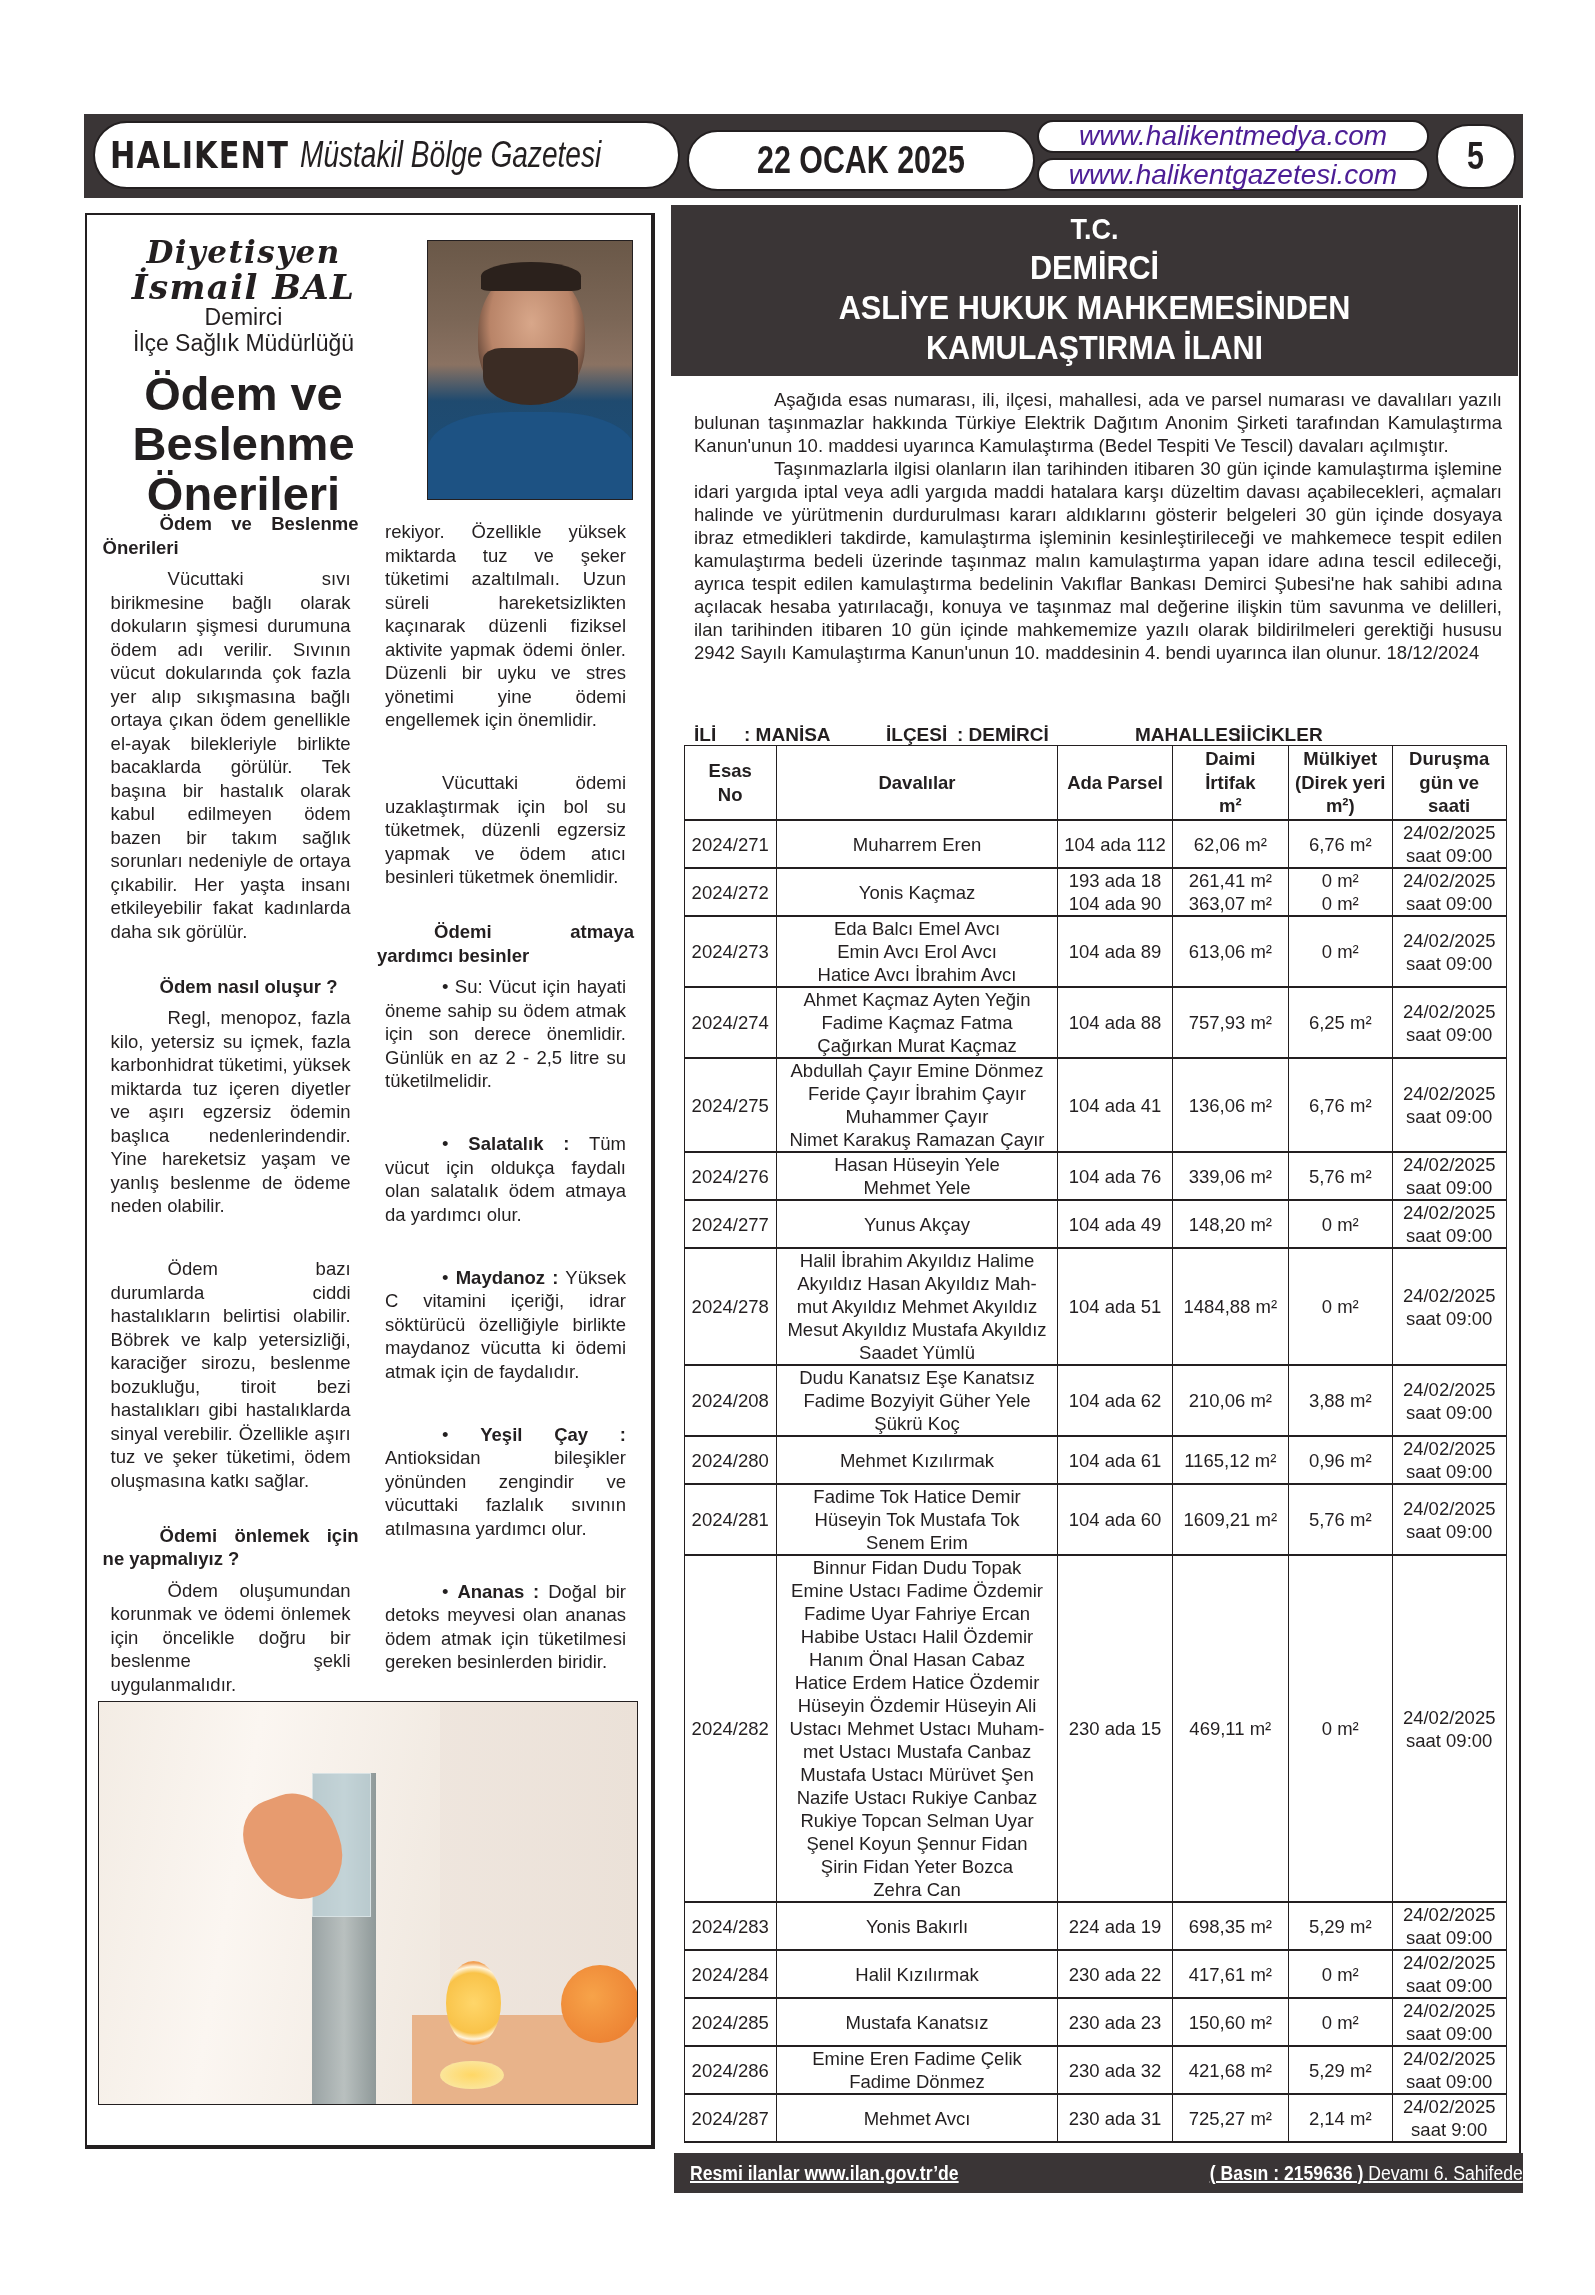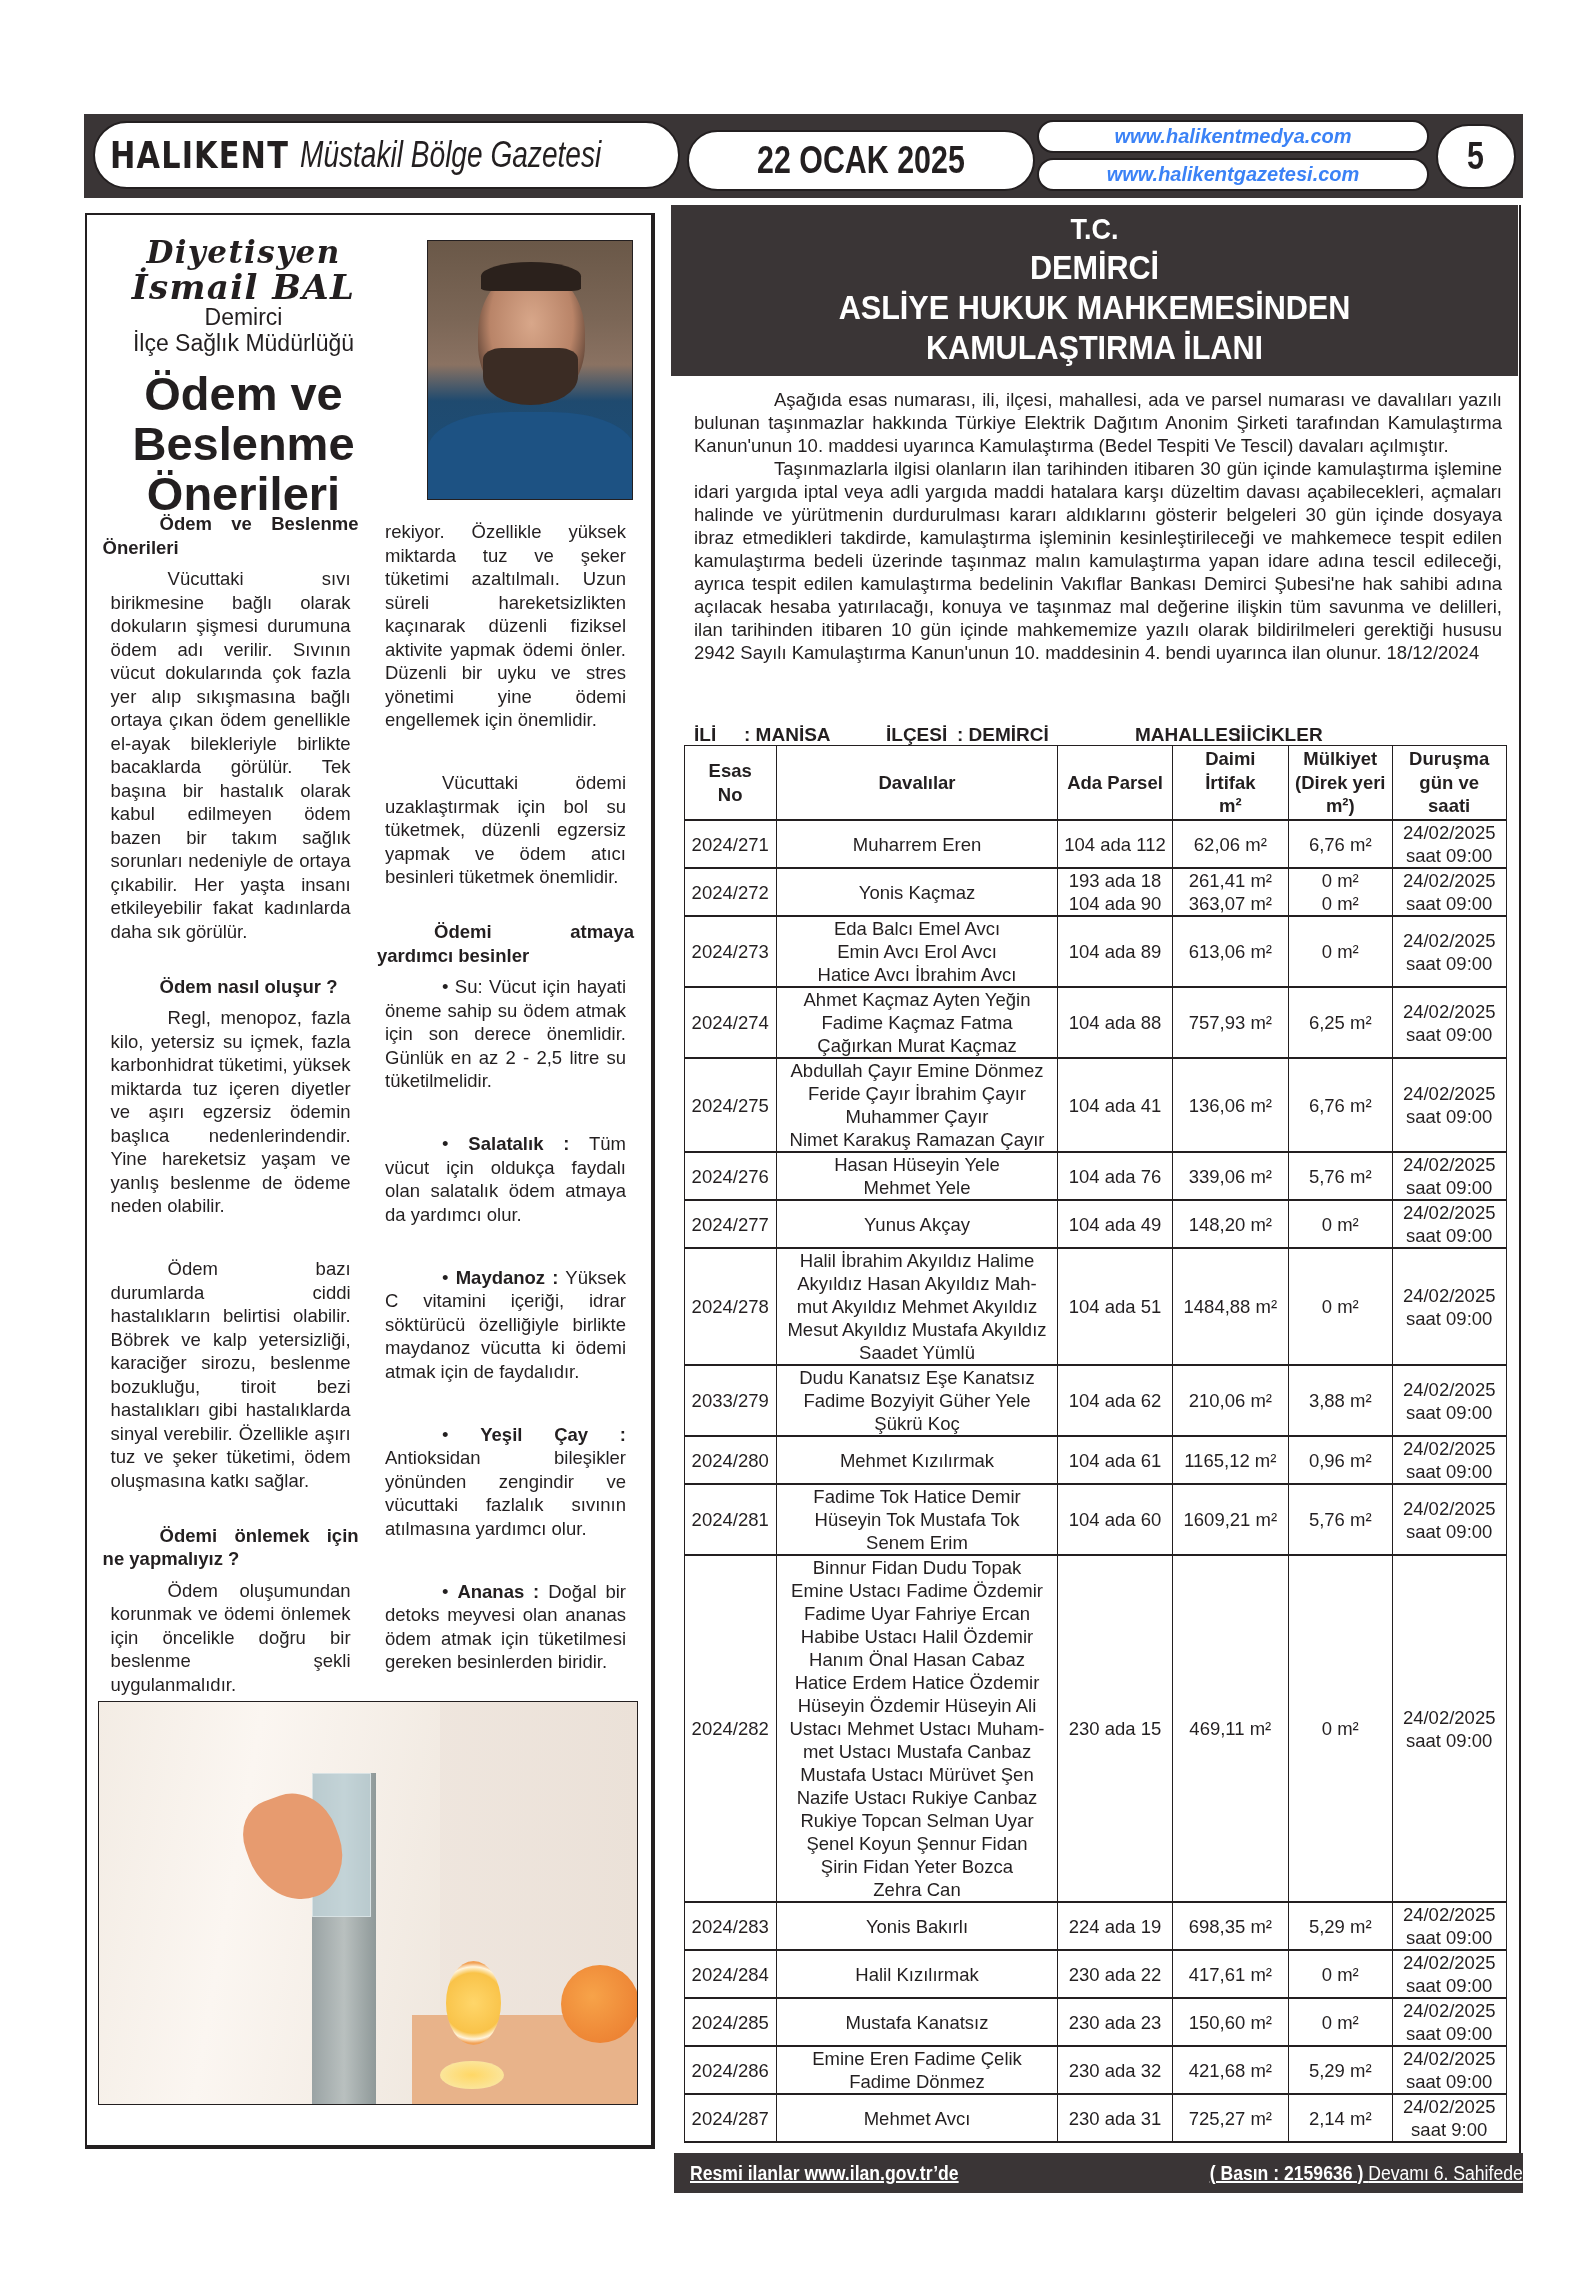--- a/index.html
+++ b/index.html
@@ -9,21 +9,21 @@
   .masthead { position: absolute; left: 84px; top: 114px; width: 1439px; height: 84px; background: #3a3536; }
   .pill { position: absolute; background: #fff; border: 2.1px solid #231f20; border-radius: 43px; box-sizing: border-box; }
   .pill.brand { left: 8.5px; top: 7.1px; width: 587px; height: 68px; display: flex; align-items: center; padding-left: 15.6px; }
   .brand-name { font-family: "DejaVu Sans", sans-serif; font-weight: 900; font-size: 37px; letter-spacing: 1.4px; transform: scaleX(0.82); transform-origin: left center; color: #231f20; margin-right: -28.4px; }
   .brand-sub { font-style: italic; font-size: 36px; transform: scaleX(0.78); transform-origin: left center; color: #231f20; white-space: nowrap; }
   .pill.date { left: 603px; top: 15.6px; width: 348px; height: 61px; display: flex; align-items: center; justify-content: center; }
   .date-text { font-weight: bold; font-size: 38px; transform: scaleX(0.8); color: #231f20; white-space: nowrap; }
   .pill.url { left: 953px; width: 392px; height: 33px; display: flex; align-items: center; justify-content: center; }
   .pill.url.u1 { top: 5.7px; }
   .pill.url.u2 { top: 44px; }
-  .url-text { font-weight: bold; font-style: italic; font-size: 20px; color: #3b82f6; white-space: nowrap; }
+  .url-text { font-weight: normal; font-style: italic; font-size: 28px; color: #4c1d95; white-space: nowrap; }
   .pill.page { left: 1352px; top: 10px; width: 80px; height: 65px; display: flex; align-items: center; justify-content: center; }
   .page-text { font-weight: bold; font-size: 38px; transform: scaleX(0.8); }
 
   
   .article { position: absolute; left: 85px; top: 213px; width: 570px; height: 1936px; border: 2.1px solid #231f20; border-right-width: 4.3px; border-bottom-width: 4.3px; box-sizing: border-box; }
   .author-block { position: absolute; left: 0; top: 21.3px; width: 313px; text-align: center; }
   .author-title { font-family: "DejaVu Serif", serif; font-weight: bold; font-style: italic; font-size: 31px; letter-spacing: 1.4px; line-height: 33px; color: #231f20; }
   .author-name { font-family: "DejaVu Serif", serif; font-weight: bold; font-style: italic; font-size: 34px; letter-spacing: 1.4px; line-height: 36px; color: #231f20; }
   .author-org { font-size: 23px; line-height: 25.6px; color: #231f20; }
   .headline { font-weight: bold; font-size: 47px; line-height: 50px; margin-top: 12.8px; color: #231f20; }
@@ -286,21 +286,21 @@
 mut Akyıldız Mehmet Akyıldız
 Mesut Akyıldız Mustafa Akyıldız
 Saadet Yümlü</td>
           <td class="multi">104 ada 51</td>
           <td class="multi">1484,88 m²</td>
           <td class="multi">0 m²</td>
           <td class="multi">24/02/2025
 saat 09:00</td>
         </tr>
         <tr>
-          <td class="multi">2033/279</td>
+          <td class="multi">2024/208</td>
           <td class="multi names">Dudu Kanatsız Eşe Kanatsız
 Fadime Bozyiyit Güher Yele
 Şükrü Koç</td>
           <td class="multi">104 ada 62</td>
           <td class="multi">210,06 m²</td>
           <td class="multi">3,88 m²</td>
           <td class="multi">24/02/2025
 saat 09:00</td>
         </tr>
         <tr>

